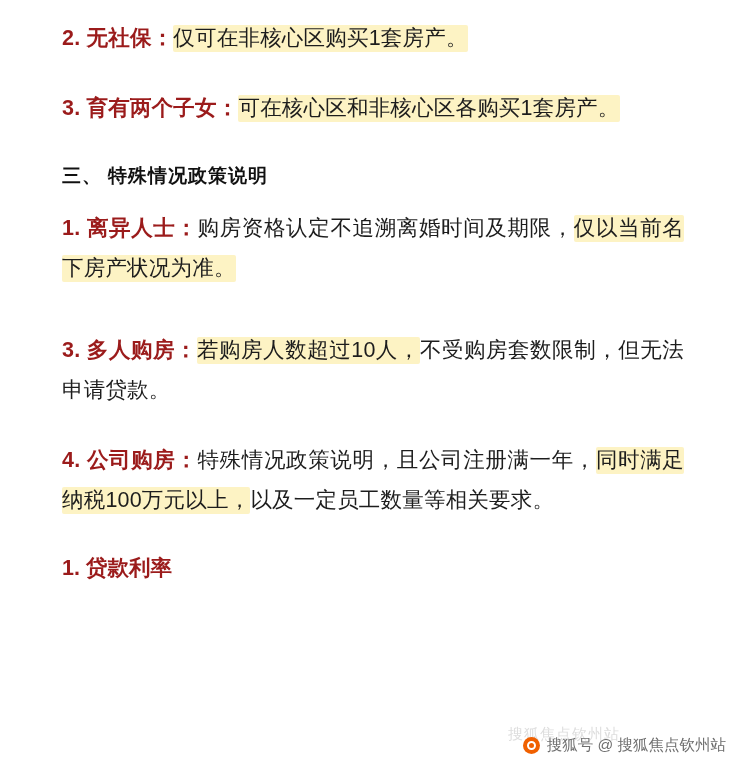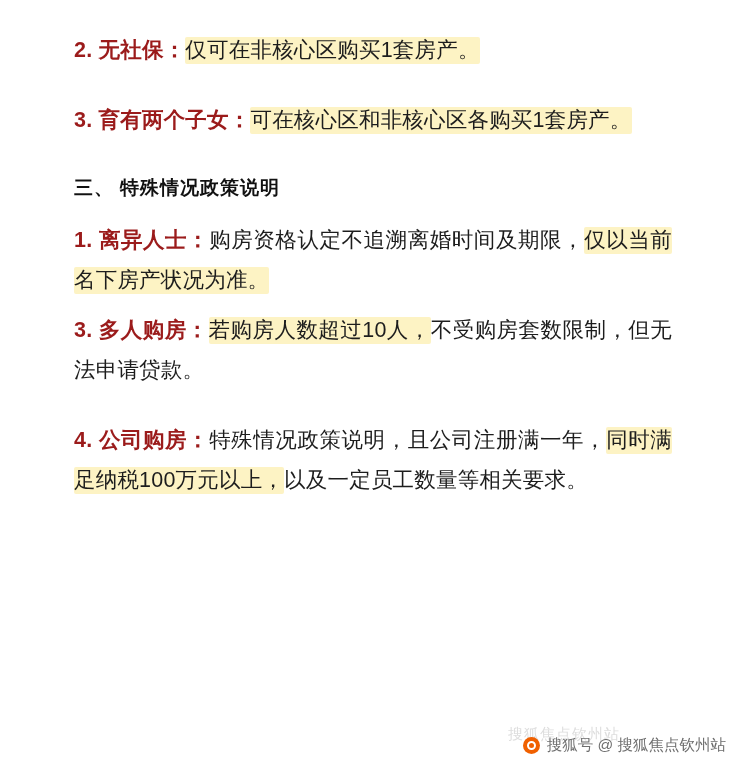--- a/index.html
+++ b/index.html
@@ -12,37 +12,37 @@
     height: 774px;
     font-family: "Liberation Sans", sans-serif;
     color: #1a1a1a;
     position: relative;
     overflow: hidden;
   }
   .page {
     position: relative;
     width: 740px;
     height: 766px;
-    padding: 16px;
+    padding: 4px;
     box-sizing: border-box;
   }
   .content {
     padding: 14px 52px 0 58px;
     box-sizing: border-box;
   }
 
   
   .item {
     font-size: 21.5px;
     line-height: 40px;
     margin: 0 0 30px 0;
     letter-spacing: 0.2px;
     text-align: justify;
   }
-  .item.tight { margin-bottom: 10px; }
+  .item.tight { margin-bottom: 42px; }
   .num {
     color: #9b1b1b;
     font-weight: bold;
   }
   .label {
     color: #9b1b1b;
     font-weight: bold;
   }
   .colon {
     color: #9b1b1b;
@@ -158,20 +158,24 @@
       <span class="num">3.</span>
       <span class="label">多人购房</span><span class="colon">：</span><span class="body-txt hl">若购房人数超过10人，</span><span class="body-txt">不受购房套数限制，但无法申请贷款。</span>
     </p>
 
     <p class="item">
       <span class="num">4.</span>
       <span class="label">公司购房</span><span class="colon">：</span><span class="body-txt">特殊情况政策说明，且公司注册满一年，</span><span class="body-txt hl">同时满足纳税100万元以上，</span><span class="body-txt">以及一定员工数量等相关要求。</span>
     </p>
 
 
+    <p class="sub-head">
+      <span>1.</span>
+      <span>贷款利率</span>
+    </p>
 
   </div>
 
   <div class="bottom-shade"></div>
 
   <div class="wm-faint">搜狐焦点钦州站</div>
 
   <div class="footer-brand">
     <span class="fox"></span>
     <span>搜狐号 @ 搜狐焦点钦州站</span>

